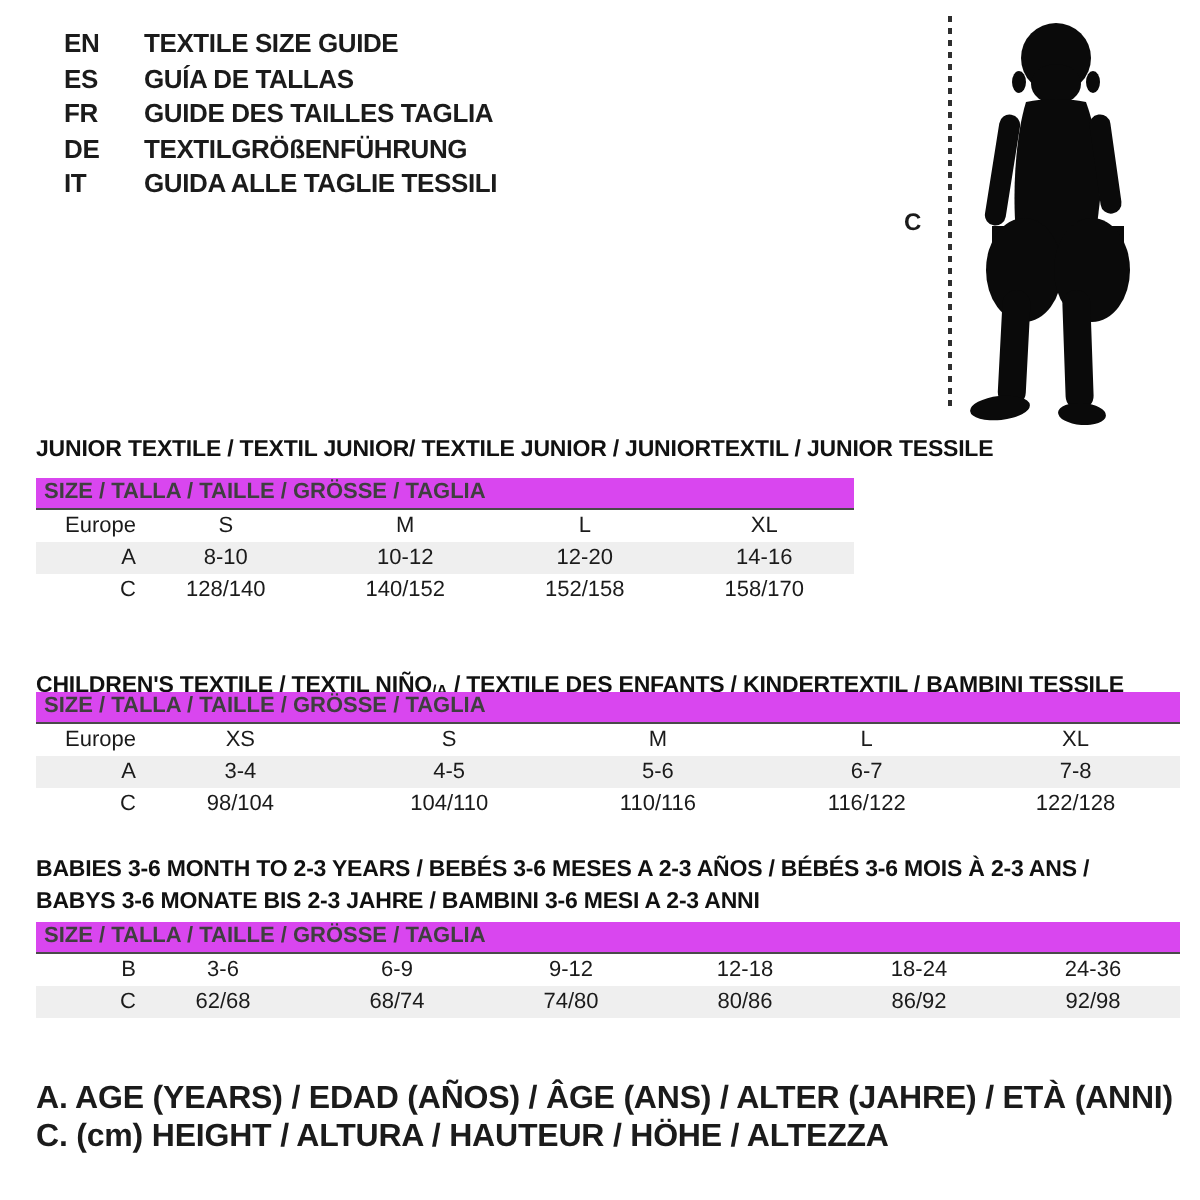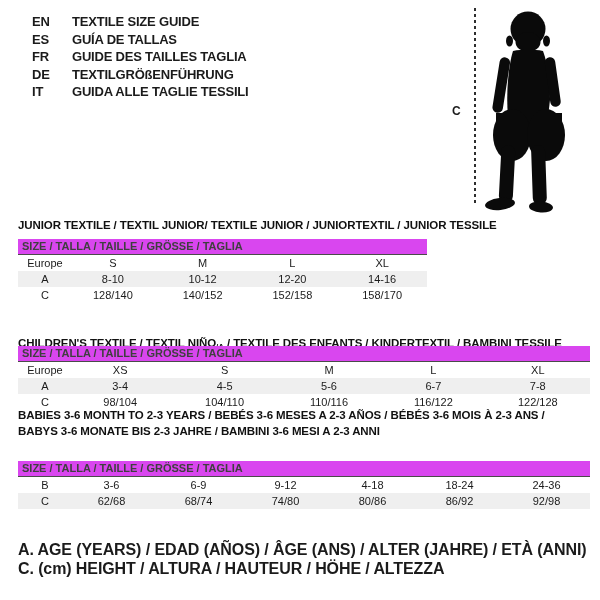--- a/index.html
+++ b/index.html
@@ -30,21 +30,21 @@
   .w-wide{width:572px;}
   .size-bar{
     height:15px;line-height:15px;background:#d946ef;border-bottom:1px solid #4a4a4a;
     font-size:11px;font-weight:600;color:#3f3f3f;padding-left:4px;white-space:nowrap;
   }
   table.size-table{width:100%;border-collapse:collapse;table-layout:fixed;}
   table.size-table td{
     height:16px;font-size:11px;color:#1b1b1b;text-align:center;
     padding:0;vertical-align:middle;white-space:nowrap;
   }
-  table.size-table td:first-child{text-align:center;padding-left:4px;width:50px;}
+  table.size-table td:first-child{text-align:right;padding-left:4px;width:50px;}
   tr.shaded td{background:#efefef;}
   col.label-col{width:50px;}
   
   .legend{position:absolute;left:18px;top:540px;}
   .legend-line{font-size:16px;font-weight:bold;line-height:19px;white-space:nowrap;letter-spacing:-0.1px;}
 </style>
 </head>
 <body>
 
 <div class="lang-block">
@@ -166,21 +166,21 @@
         <td>98/104</td>
         <td>104/110</td>
         <td>110/116</td>
         <td>116/122</td>
         <td>122/128</td>
       </tr>
     </tbody>
   </table>
 </div>
 
-<div class="section-title" style="top:407px;">
+<div class="section-title" style="top:427px;">
   <span class="line">BABIES 3-6 MONTH TO 2-3 YEARS / BEBÉS 3-6 MESES A 2-3 AÑOS / BÉBÉS 3-6 MOIS À 2-3 ANS /</span>
   <span class="line">BABYS 3-6 MONATE BIS 2-3 JAHRE / BAMBINI 3-6 MESI A 2-3 ANNI</span>
 </div>
 <div class="table-wrap w-wide" style="top:461px;">
   <div class="size-bar">SIZE / TALLA / TAILLE / GRÖSSE / TAGLIA</div>
   <table class="size-table">
     <colgroup>
         <col class="label-col">
         <col>
         <col>
@@ -188,21 +188,21 @@
         <col>
         <col>
         <col>
       </colgroup>
     <tbody>
       <tr>
         <td>B</td>
         <td>3-6</td>
         <td>6-9</td>
         <td>9-12</td>
-        <td>4-18</td>
+        <td>12-18</td>
         <td>18-24</td>
         <td>24-36</td>
       </tr>
       <tr class="shaded">
         <td>C</td>
         <td>62/68</td>
         <td>68/74</td>
         <td>74/80</td>
         <td>80/86</td>
         <td>86/92</td>

